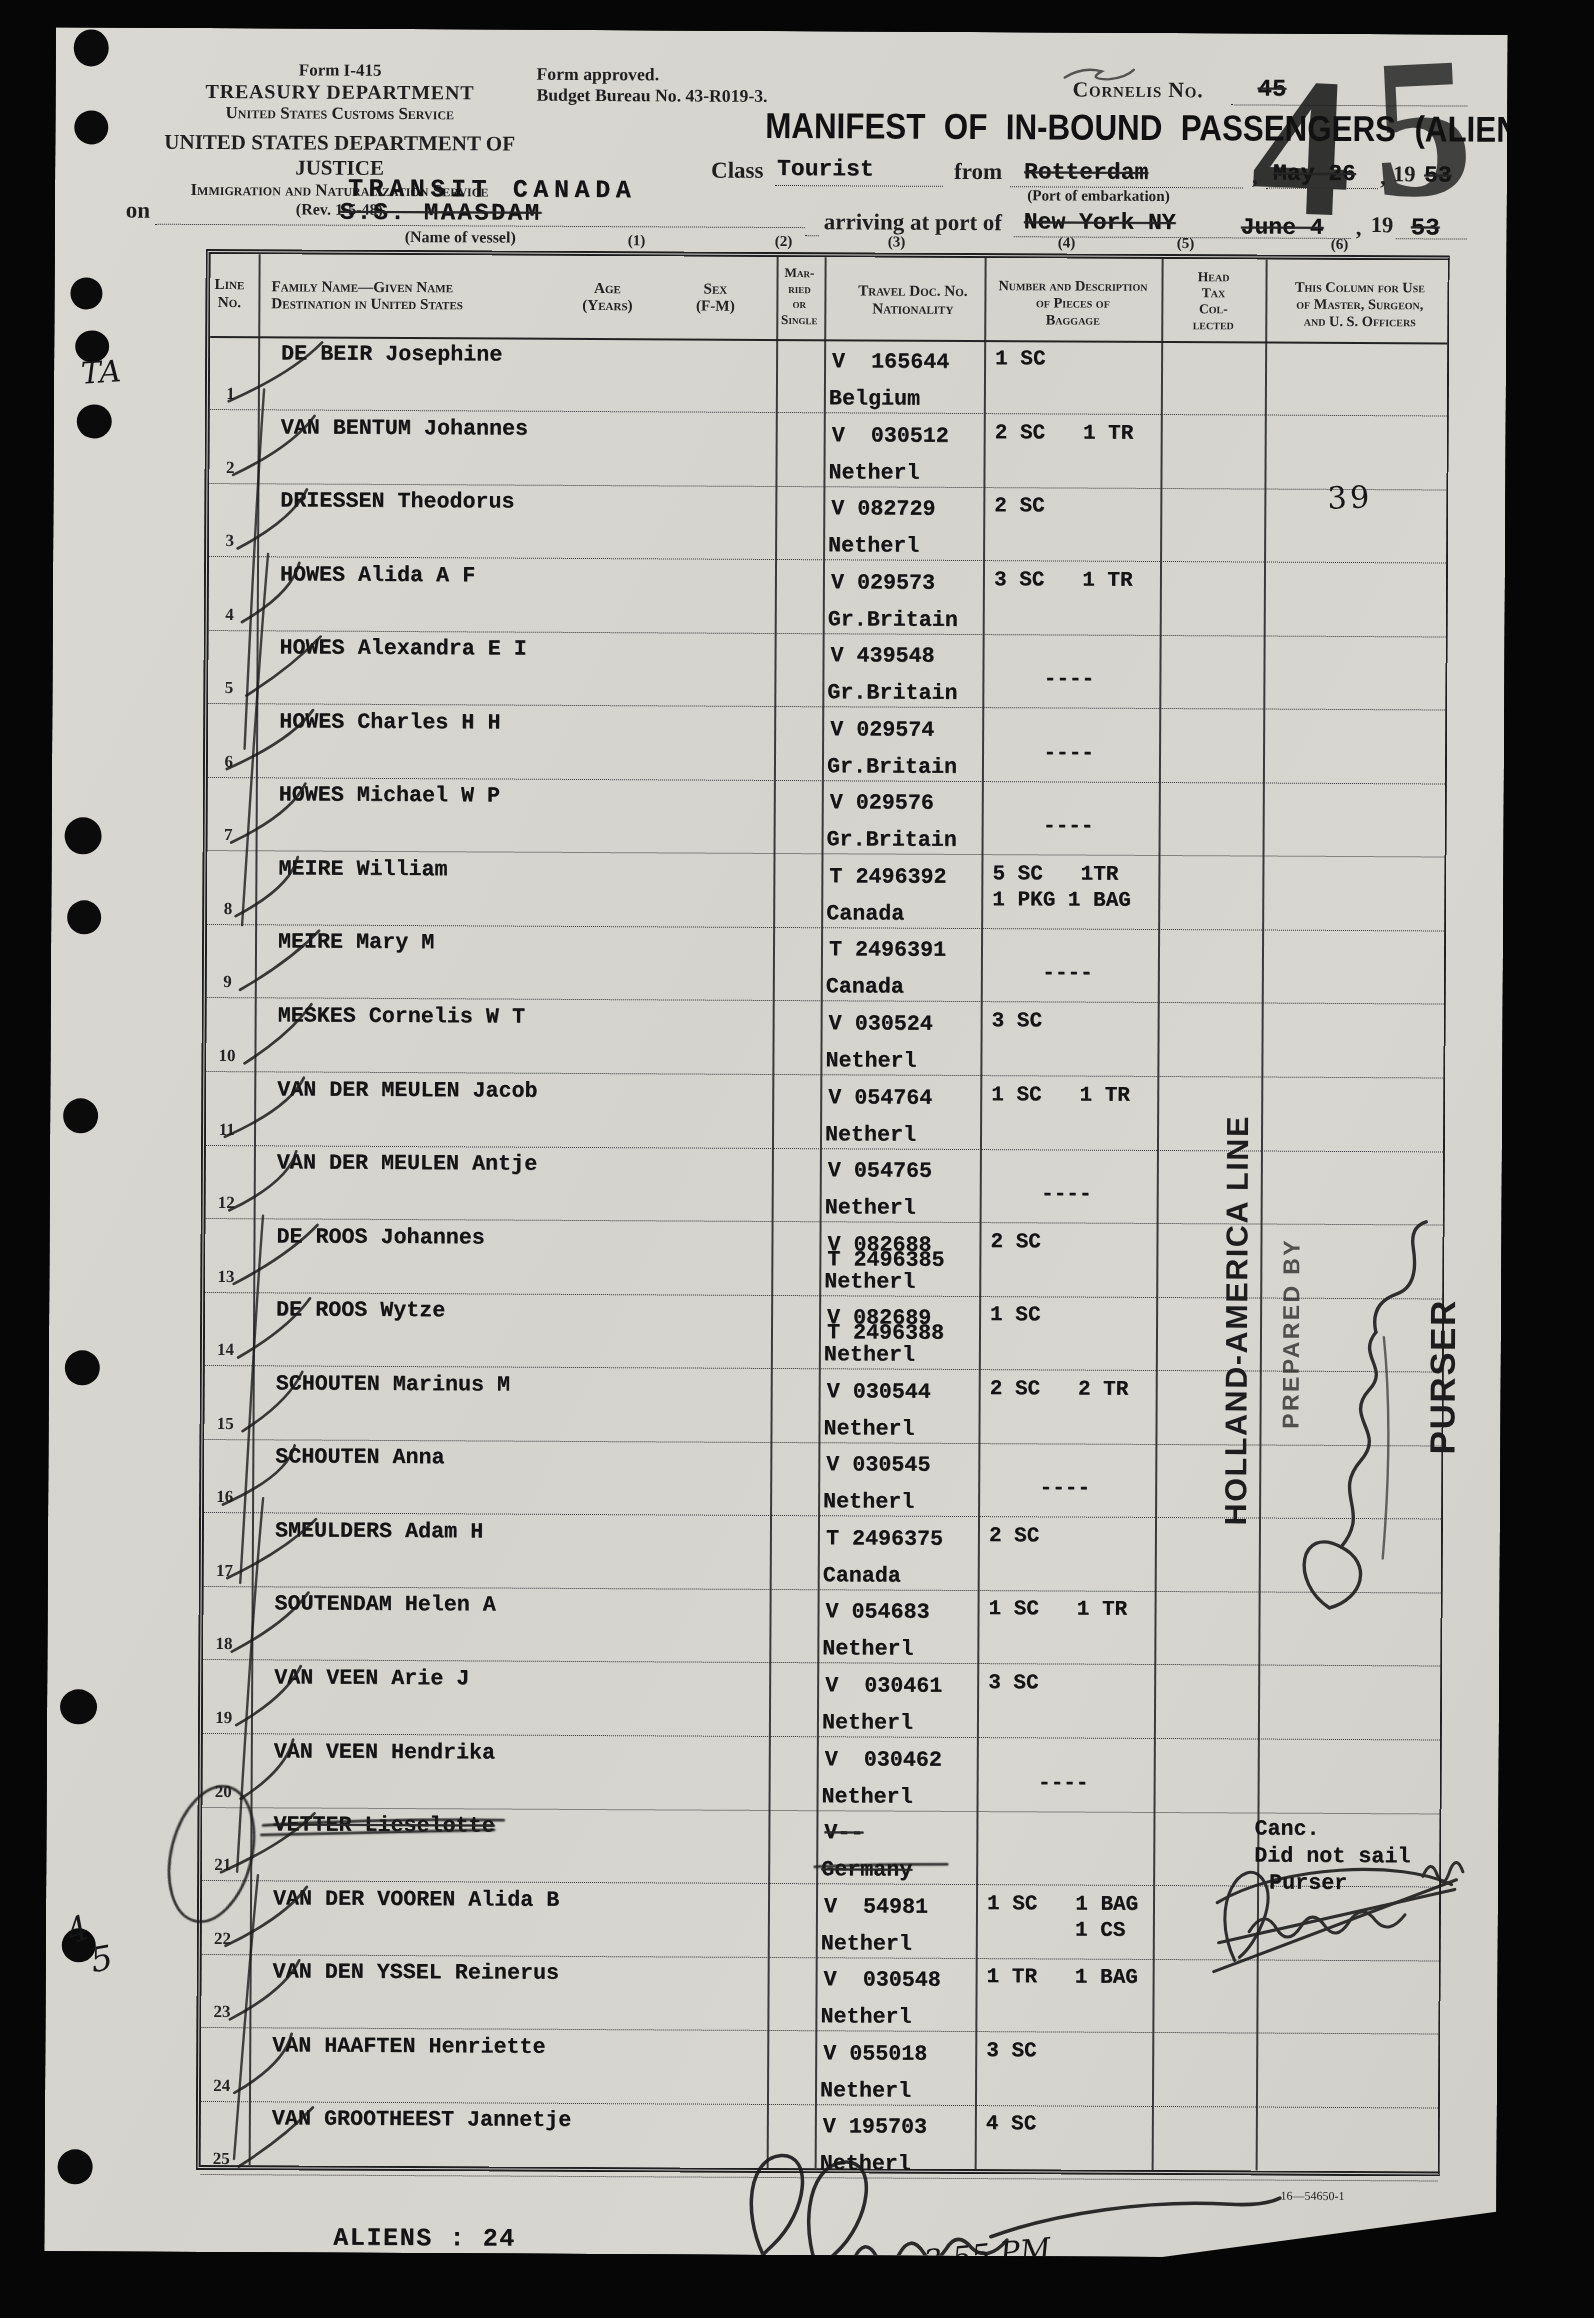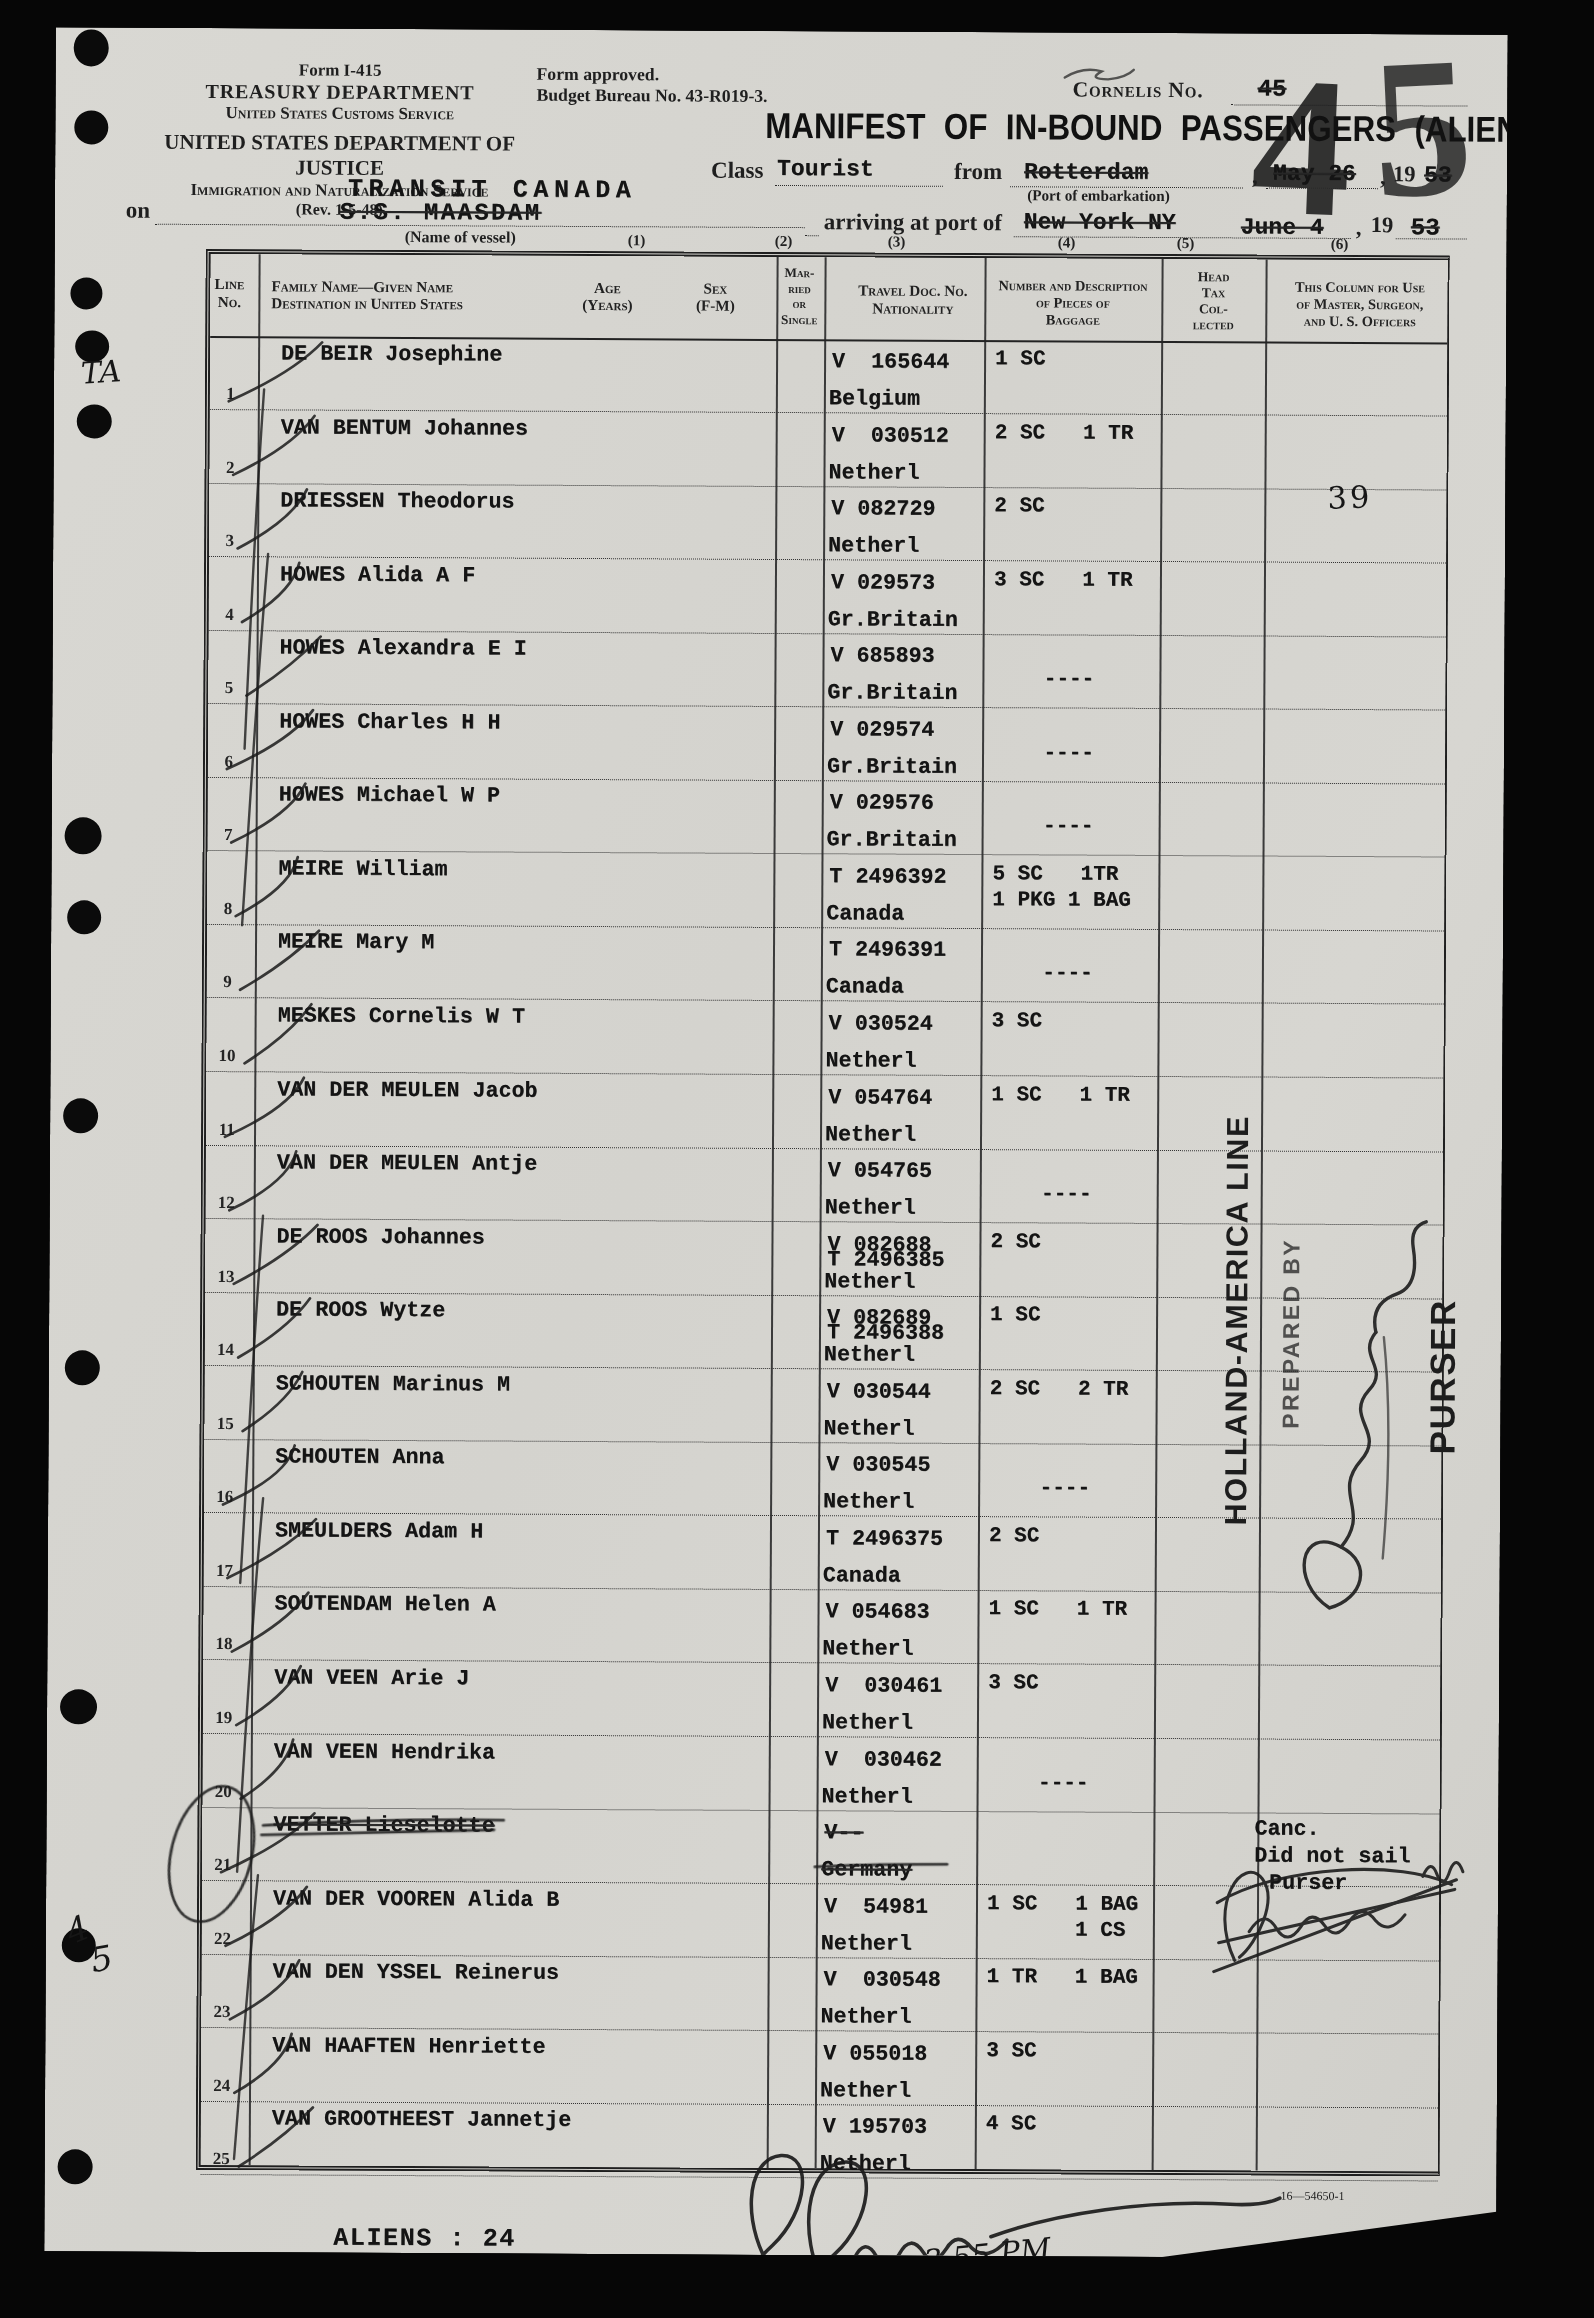--- a/index.html
+++ b/index.html
@@ -208,21 +208,21 @@
     <span class="pname mono">HOWES Alida A F</span>
     <span class="doc1 mono">V 029573</span>
     <span class="doc2 mono"></span>
     <span class="bag1 mono">3 SC   1 TR</span>
     <span class="bag2 mono"></span>
     <span class="nat mono">Gr.Britain</span>
   </div>
         <div class="trow" style="top: 294px;">
     <span class="lineno">5</span>
     <span class="pname mono">HOWES Alexandra E I</span>
-    <span class="doc1 mono">V 685893</span>
+    <span class="doc1 mono">V 439548</span>
     <span class="doc2 mono"></span>
     <span class="bag1 mono"></span>
     <span class="bag2 mono">    ----</span>
     <span class="nat mono">Gr.Britain</span>
   </div>
         <div class="trow" style="top: 368px;">
     <span class="lineno">6</span>
     <span class="pname mono">HOWES Charles H H</span>
     <span class="doc1 mono">V 029574</span>
     <span class="doc2 mono"></span>

